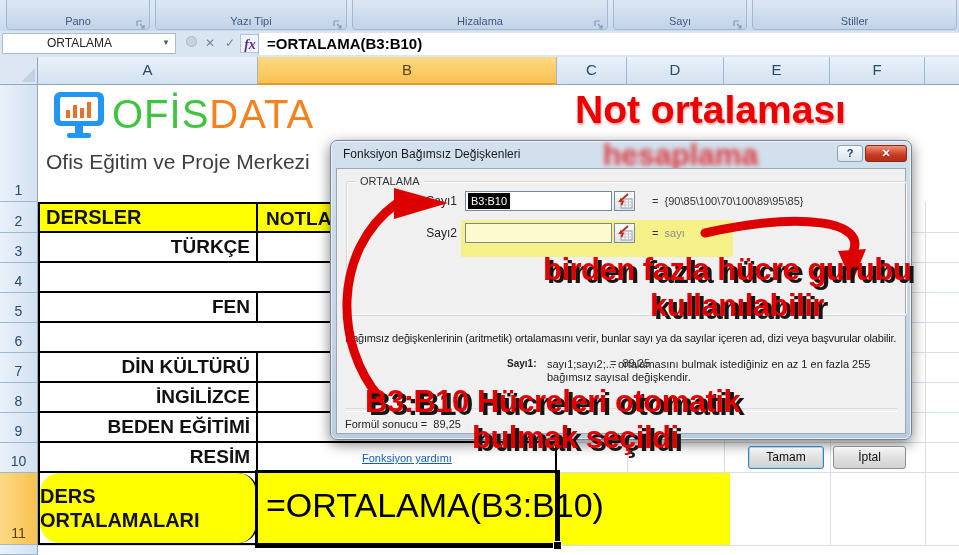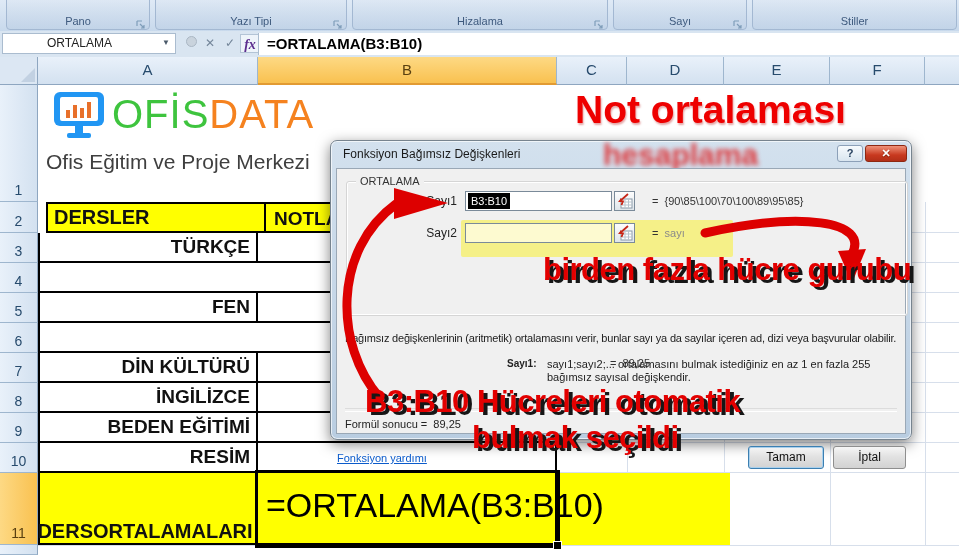--- a/index.html
+++ b/index.html
@@ -77,21 +77,21 @@
        border:1px solid #7a8a99;box-sizing:border-box;}
   .eqval{position:absolute;font-size:11px;color:#333;white-space:nowrap;}
   #yellow-note{position:absolute;left:124px;top:51px;width:272px;height:37px;
        background:rgba(246,240,110,.8);border-radius:2px;}
   #dlg-desc{position:absolute;left:8px;top:163px;font-size:11px;color:#222;white-space:nowrap;letter-spacing:-.2px;}
   #arg-help-label{position:absolute;left:170px;top:189px;font-size:10px;font-weight:bold;color:#222;}
   #arg-help-text{position:absolute;left:210px;top:189px;width:368px;font-size:11px;color:#222;line-height:13px;}
   #dlg-sep{position:absolute;left:8px;right:8px;top:239px;height:2px;
        border-top:1px solid #dcdcdc;border-bottom:1px solid #fff;}
   #formula-result{position:absolute;left:8px;top:249px;font-size:11px;color:#222;}
-  #help-link{position:absolute;left:0;top:283px;font-size:11px;color:#0b5bcb;text-decoration:underline;}
+  #help-link{position:absolute;left:25px;top:283px;font-size:11px;color:#0b5bcb;text-decoration:underline;}
   .dlg-btn{position:absolute;top:277px;height:23px;border-radius:3px;box-sizing:border-box;
        background:linear-gradient(#f6f6f6,#e2e2e2 45%,#d2d2d2);border:1px solid #8e8e8e;
        text-align:center;font-size:12px;color:#111;line-height:21px;}
   #btn-ok{left:411px;width:76px;border:1px solid #3c7fb1;box-shadow:0 0 0 1px #a9d0ec inset;}
   #btn-cancel{left:496px;width:73px;}
   
   .red-head{position:absolute;font-weight:bold;color:#ee0000;
        text-shadow:1px 2px 2px rgba(180,0,0,.35);white-space:nowrap;}
   .red-note{position:absolute;font-weight:bold;color:#e30000;font-size:31px;white-space:nowrap;
        text-shadow:4px 3px 0 #161616;letter-spacing:-.5px;}
@@ -209,21 +209,21 @@
       <rect x="21" y="15" width="4" height="13" fill="#e8702a"></rect>
       <rect x="28" y="18" width="4" height="10" fill="#e8702a"></rect>
       <rect x="35" y="12" width="4" height="16" fill="#e8702a"></rect>
       <rect x="23" y="36" width="8" height="7" fill="#2196f3"></rect>
       <rect x="15" y="43" width="24" height="5" rx="2" fill="#2196f3"></rect>
     </svg>
   </div>
   <div id="brand"><span class="g">OFİS</span><span class="o">DATA</span></div>
   <div id="subtitle">Ofis Eğitim ve Proje Merkezi</div>
 
-  <div class="trow first" style="top:202px;height:31px;margin-left:8px;">
+  <div class="trow first" style="top:202px;height:31px;">
     <div class="ca yellow" style="justify-content:flex-start;padding-left:6px;font-size:20px;">DERSLER</div>
     <div class="cb yellow" style="font-size:19px;font-weight:700;color:#111;line-height:29px;padding-left:8px;">NOTLAR</div>
   </div>
   <div class="trow" style="top:233px;height:30px;">
     <div class="ca">TÜRKÇE</div>
       <div class="cb"></div>
   </div>
   <div class="trow" style="top:263px;height:30px;">
       <div class="cb"></div>
   </div>
@@ -244,21 +244,21 @@
   </div>
   <div class="trow" style="top:413px;height:30px;">
     <div class="ca">BEDEN EĞİTİMİ</div>
       <div class="cb"></div>
   </div>
   <div class="trow" style="top:443px;height:30px;">
     <div class="ca">RESİM</div>
       <div class="cb"></div>
   </div>
   <div class="trow" style="top:473px;height:72px;">
-    <div class="ca yellow" style="font-size:20px;align-items:flex-end;justify-content:center;line-height:1.2;">
+    <div class="ca yellow" style="font-size:20px;flex-direction:column;align-items:flex-start;justify-content:center;line-height:1.2;border-radius:20px;">
       <span>DERS</span>
       <span>ORTALAMALARI</span>
     </div>
     <div class="cb yellow"></div>
   </div>
 
   <div style="position:absolute;left:557px;top:473px;width:173px;height:72px;background:#ffff00;"></div>
   <div id="b11-formula">=ORTALAMA(B3:B10)</div>
   <div id="sel-border">
     <div id="sel-handle"></div>
@@ -323,20 +323,21 @@
       <div id="formula-result">
         <span>Formül sonucu =</span>&nbsp;&nbsp;<span>89,25</span>
       </div>
       <div id="help-link">Fonksiyon yardımı</div>
       <div class="dlg-btn" id="btn-ok">Tamam</div>
       <div class="dlg-btn" id="btn-cancel">İptal</div>
     </div>
   </div>
 
   <div class="red-note" style="left:543px;top:252px;z-index:61;">birden fazla hücre gurubu</div>
+  <div class="red-note" style="left:650px;top:288px;z-index:61;">kullanılabilir</div>
   <div class="red-note" style="left:365px;top:384px;z-index:61;">B3:B10 Hücreleri otomatik</div>
   <div class="red-note" style="left:472px;top:420px;z-index:61;">bulmak seçildi</div>
 
   <svg id="arrows">
     <path d="M 380 398 C 334 345, 333 250, 396 204" stroke="#dd0000" stroke-width="9" fill="none" stroke-linecap="round"></path>
     <polygon points="394,188 394,219 448,203" fill="#dd0000"></polygon>
     <path d="M 705 233 C 800 212, 870 220, 852 254" stroke="#dd0000" stroke-width="9" fill="none" stroke-linecap="round"></path>
     <polygon points="866,249 838,251 852,283" fill="#dd0000"></polygon>
   </svg>
 

